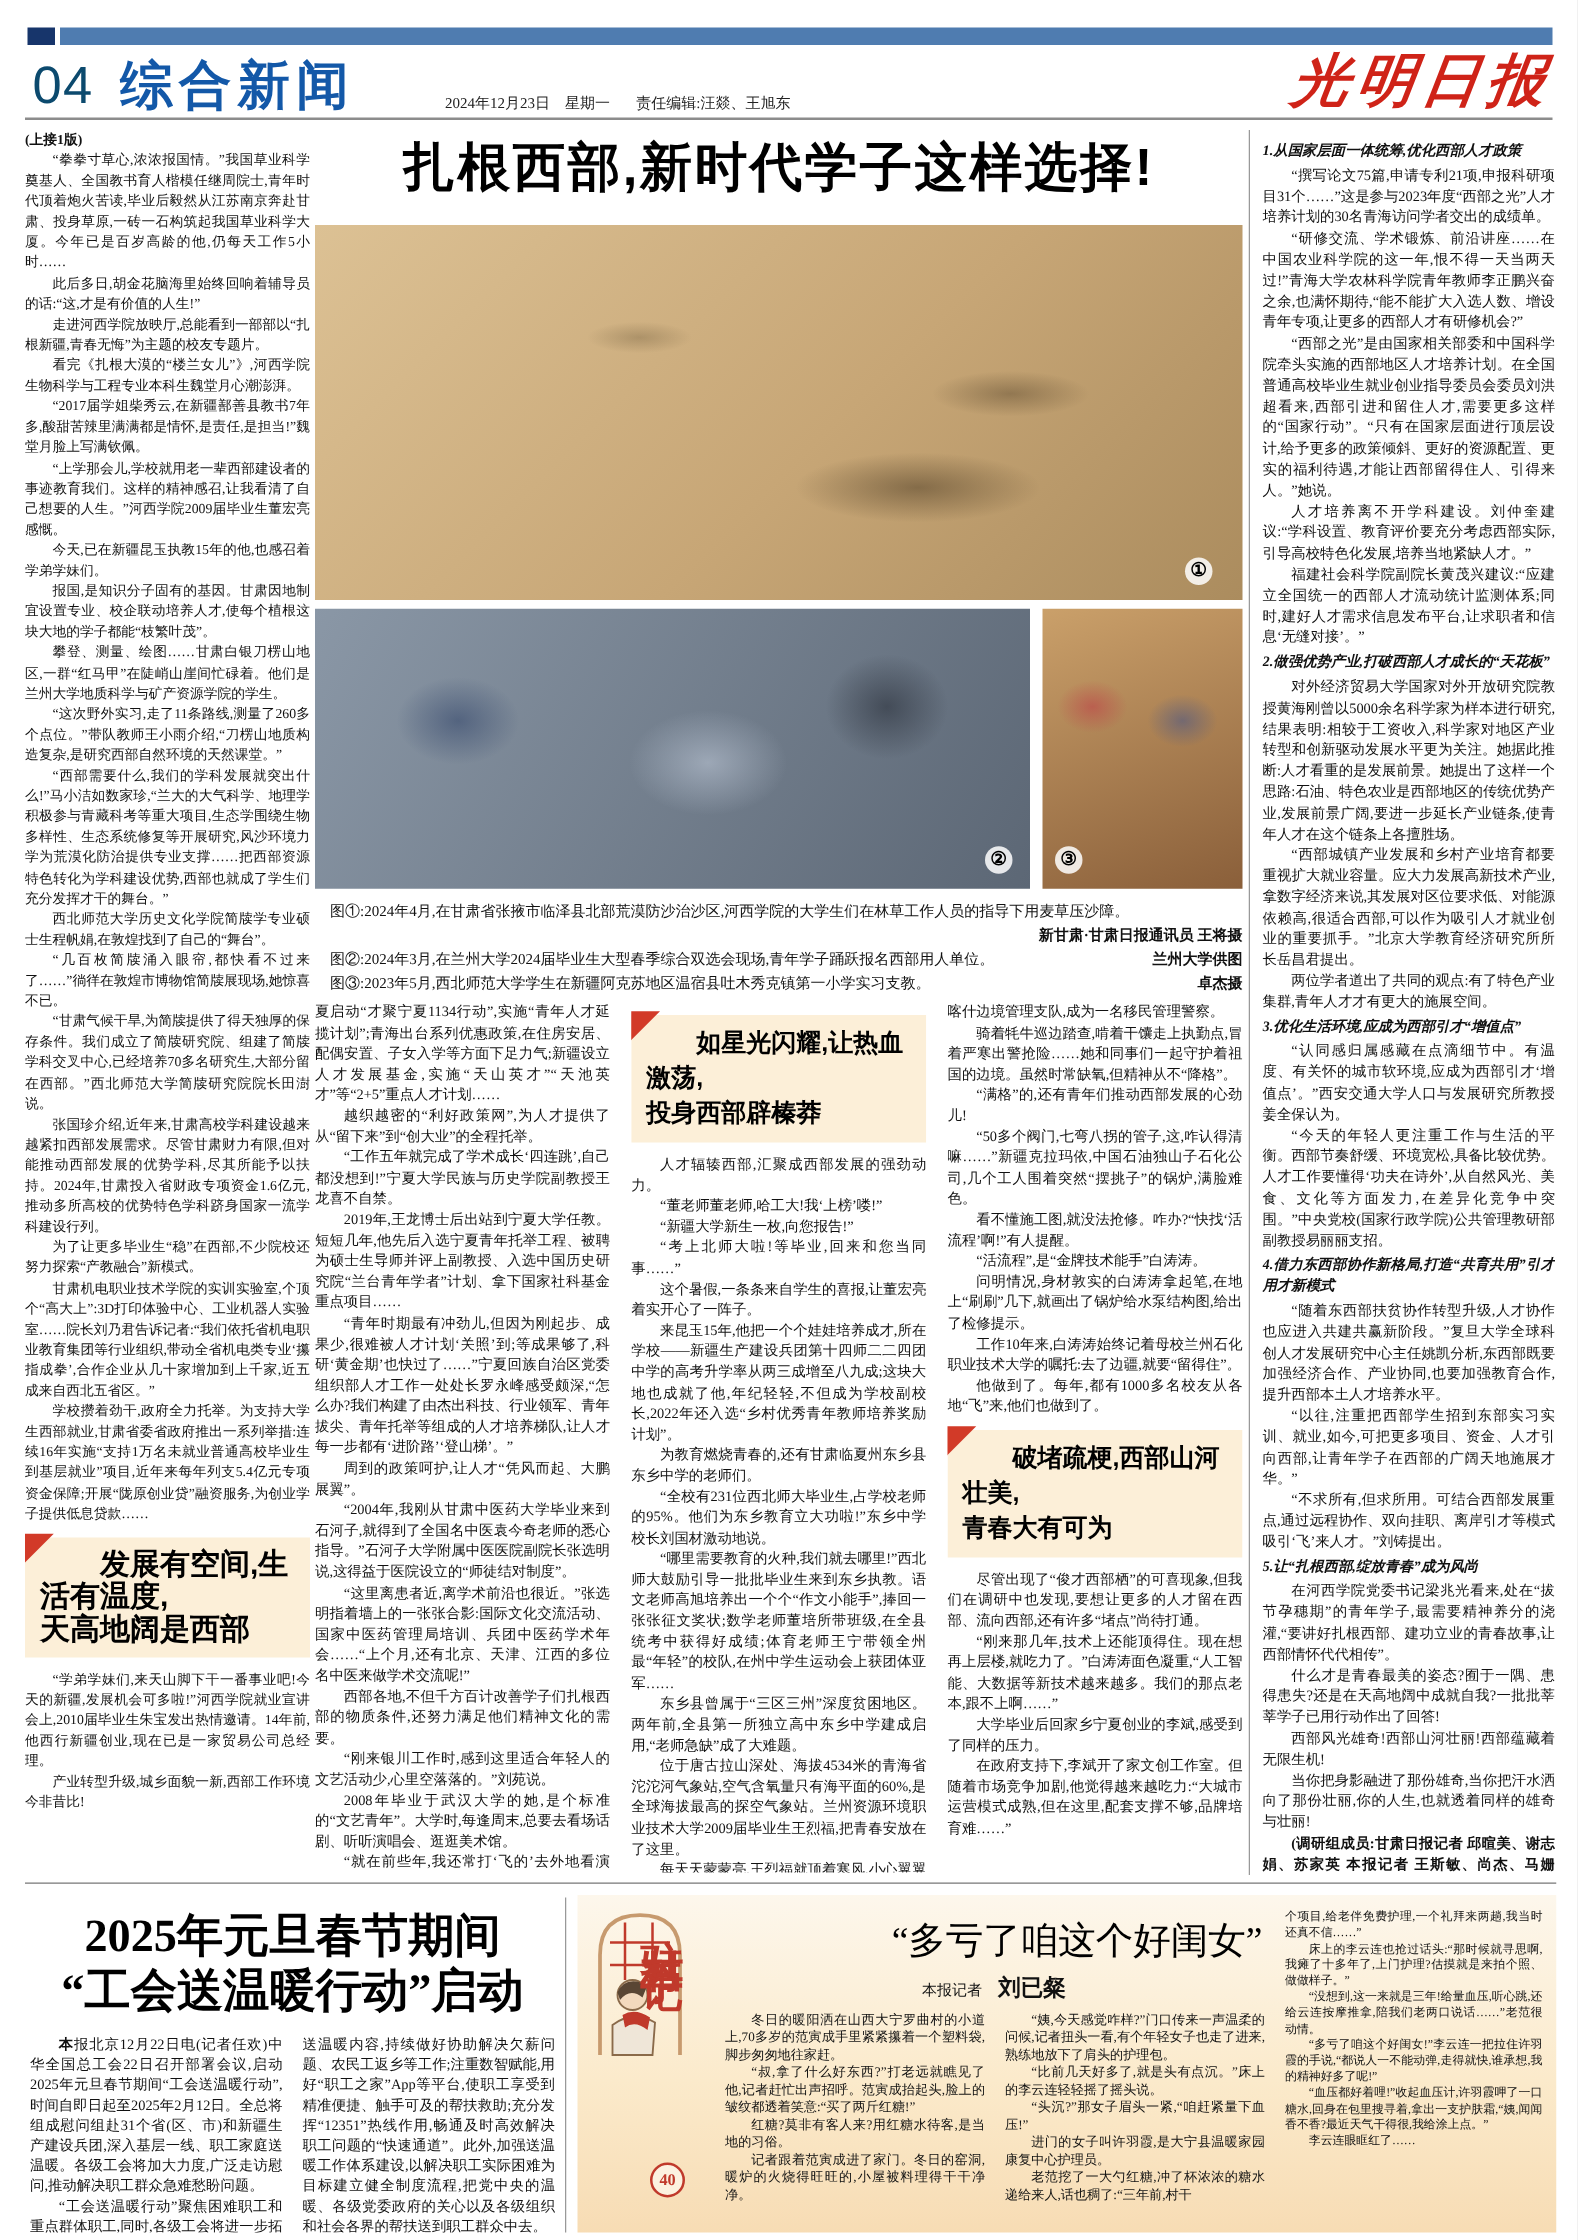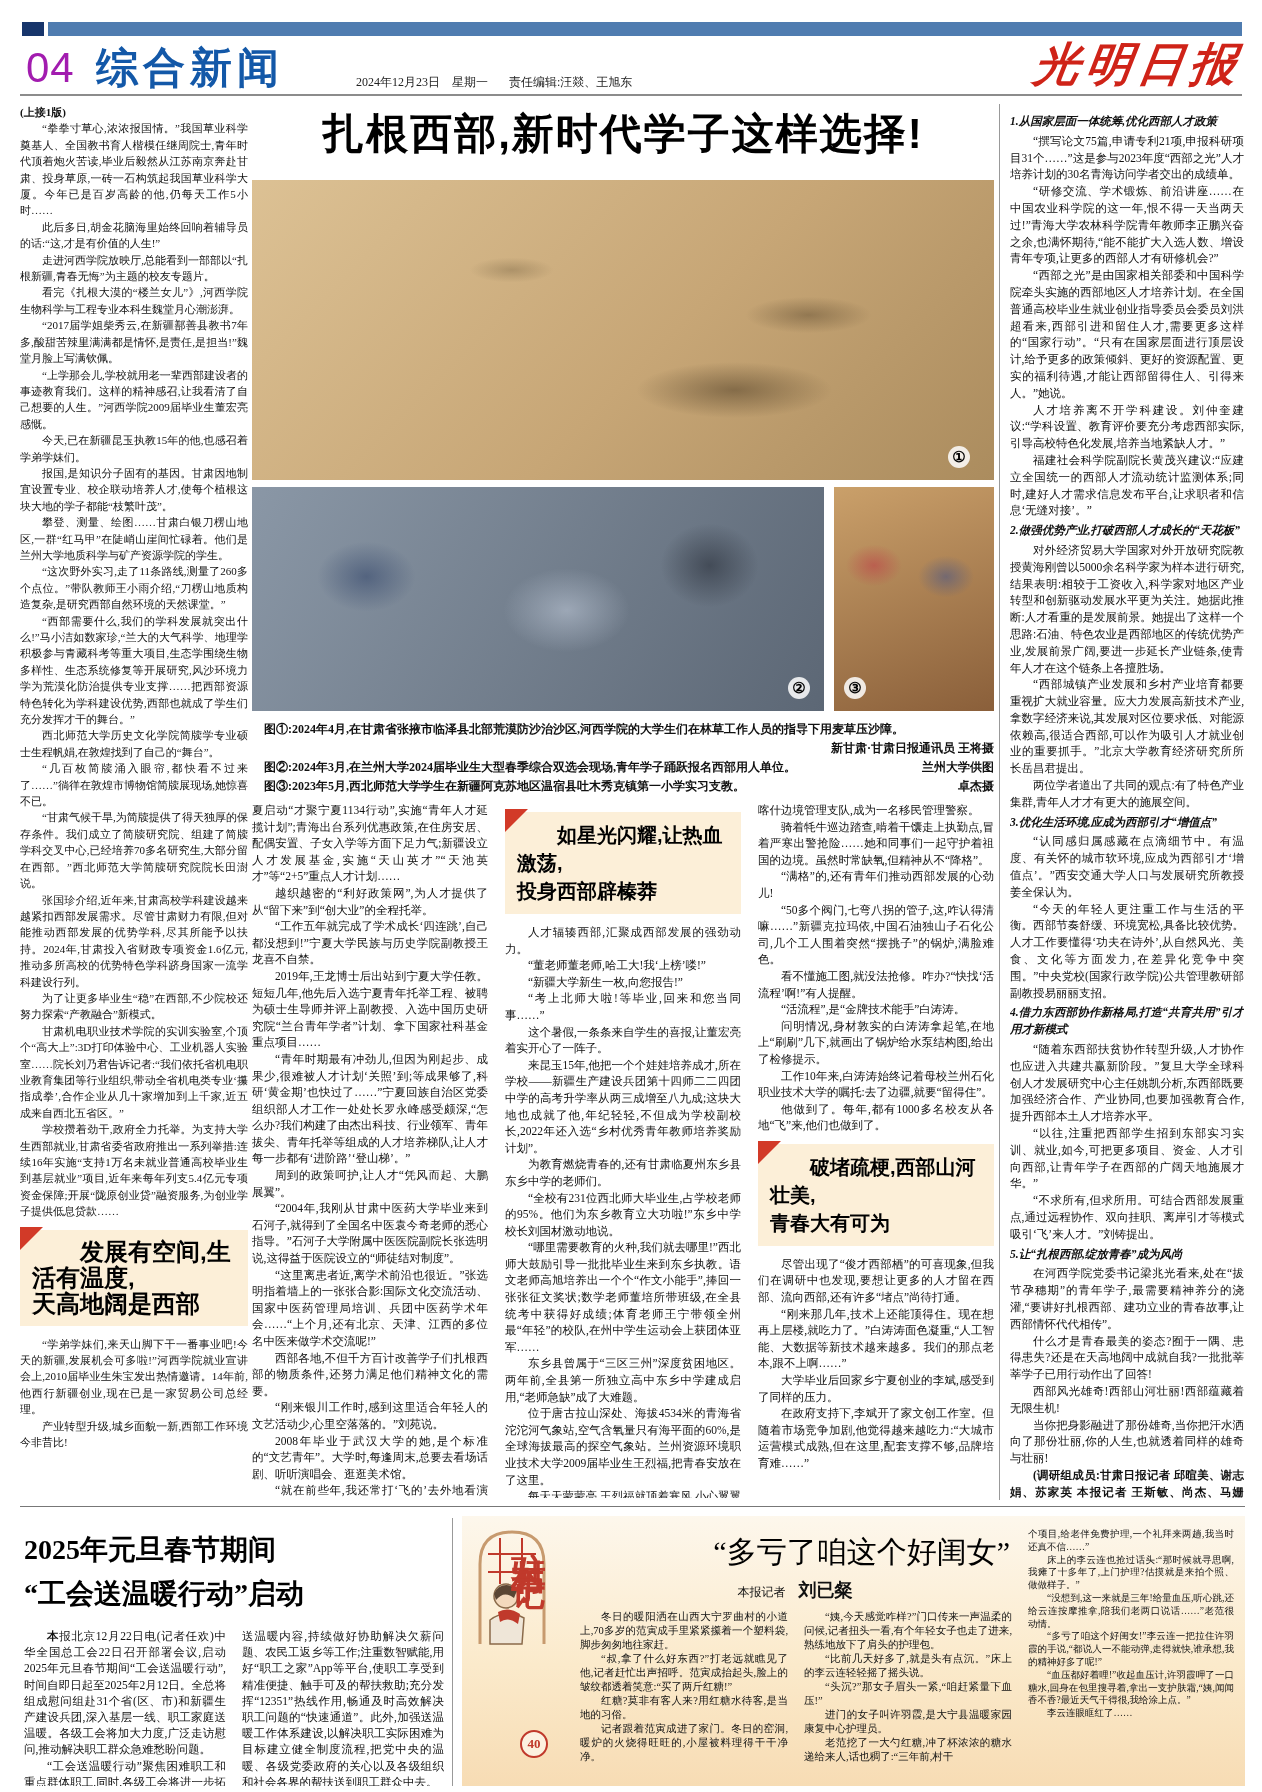--- a/index.html
+++ b/index.html
@@ -4,21 +4,21 @@
 <style>
   html,body{margin:0;padding:0;background:#e8e8e8;}
   .page{position:relative;width:1262px;height:1792px;background:#ffffff;overflow:hidden;
         font-family:"Liberation Serif",serif;color:#111;}
   p{margin:0;}
 
   
   .topbar{position:absolute;left:48px;top:22px;width:1194px;height:14px;background:#4f7cb0;}
   .topbar-sq{position:absolute;left:22px;top:22px;width:22px;height:14px;background:#17356b;}
   .pageno{position:absolute;left:26px;top:44px;font-family:"Liberation Sans",sans-serif;
-          font-size:42px;color:#a21caf;letter-spacing:1px;}
+          font-size:42px;color:#0c4a6e;letter-spacing:1px;}
   .section-title{position:absolute;left:96px;top:40px;font-family:"Liberation Sans",sans-serif;
           font-size:42px;font-weight:900;color:#1358a8;letter-spacing:5px;}
   .dateline{position:absolute;left:356px;top:74px;font-size:12px;color:#222;}
   .dateline span{margin-right:18px;}
   .masthead{position:absolute;right:20px;top:34px;font-size:46px;font-weight:900;color:#cf2318;
           font-family:"DejaVu Serif",serif;font-style:italic;transform:skewX(-8deg);letter-spacing:6px;}
   .header-rule{position:absolute;left:20px;top:94px;width:1222px;height:2px;background:#8c8c8c;}
 
   
   .col{overflow:hidden;}
@@ -60,42 +60,42 @@
        radial-gradient(70px 60px at 80% 35%, rgba(30,35,45,.5), rgba(30,35,45,0) 70%),
        linear-gradient(120deg,#8a97a6,#5c6775);}
   .photo3{left:834px;top:487px;width:160px;height:224px;
      background:
        radial-gradient(40px 30px at 25% 35%, rgba(190,60,70,.55), rgba(190,60,70,0) 70%),
        radial-gradient(40px 30px at 70% 40%, rgba(60,80,140,.5), rgba(60,80,140,0) 70%),
        linear-gradient(160deg,#caa06a,#8a5f3a);}
 
   .captions{position:absolute;left:252px;top:720px;width:742px;height:80px;overflow:hidden;
             font-size:12px;line-height:19px;}
-  .captions .capline{text-indent:1em;font-weight:700;text-align:justify;}
+  .captions .capline{text-indent:1em;font-weight:400;text-align:justify;}
   .captions .capcredit{text-align:right;font-weight:700;}
   .captions .inline{margin-top:-19px;}
 
   .midcols{position:absolute;left:252px;top:802px;width:742px;height:696px;}
   .midcol{position:absolute;top:0;width:236px;height:696px;font-size:11.5px;line-height:16.6px;}
   .midcol1{left:0;}
   .midcol2{left:253px;}
   .midcol3{left:506px;}
 
   
   .v-rule{position:absolute;left:999px;top:104px;width:1px;height:1396px;background:#999;}
   .sidebar{position:absolute;left:1010px;top:110px;width:234px;height:1388px;
            font-size:11.5px;line-height:16.8px;}
 
   
   .bottom-rule{position:absolute;left:20px;top:1506px;width:1225px;height:1px;background:#777;}
   .bl-vrule{position:absolute;left:452px;top:1518px;width:1px;height:268px;background:#999;}
 
   
-  .bl-head{position:absolute;left:24px;top:1528px;width:420px;text-align:left;
-           font-weight:900;font-size:28px;line-height:44px;color:#000;}
+  .bl-head{position:absolute;left:24px;top:1528px;width:420px;text-align:center;
+           font-weight:900;font-size:37px;line-height:44px;color:#000;}
   .bl-cols{position:absolute;left:24px;top:1628px;width:420px;height:158px;}
   .bl-col{position:absolute;top:0;width:202px;height:158px;font-size:11.5px;line-height:16.2px;}
   .bl-col1{left:0;}
   .bl-col2{left:218px;}
 
   
   .zbox{position:absolute;left:462px;top:1516px;width:783px;height:270px;
         background:linear-gradient(180deg,#fdf7ec 0%,#fbeacb 55%,#f7dcb4 100%);}
   .z-art{position:absolute;left:8px;top:8px;width:96px;height:252px;}
   .z-label{position:absolute;left:44px;top:8px;height:230px;writing-mode:vertical-rl;

